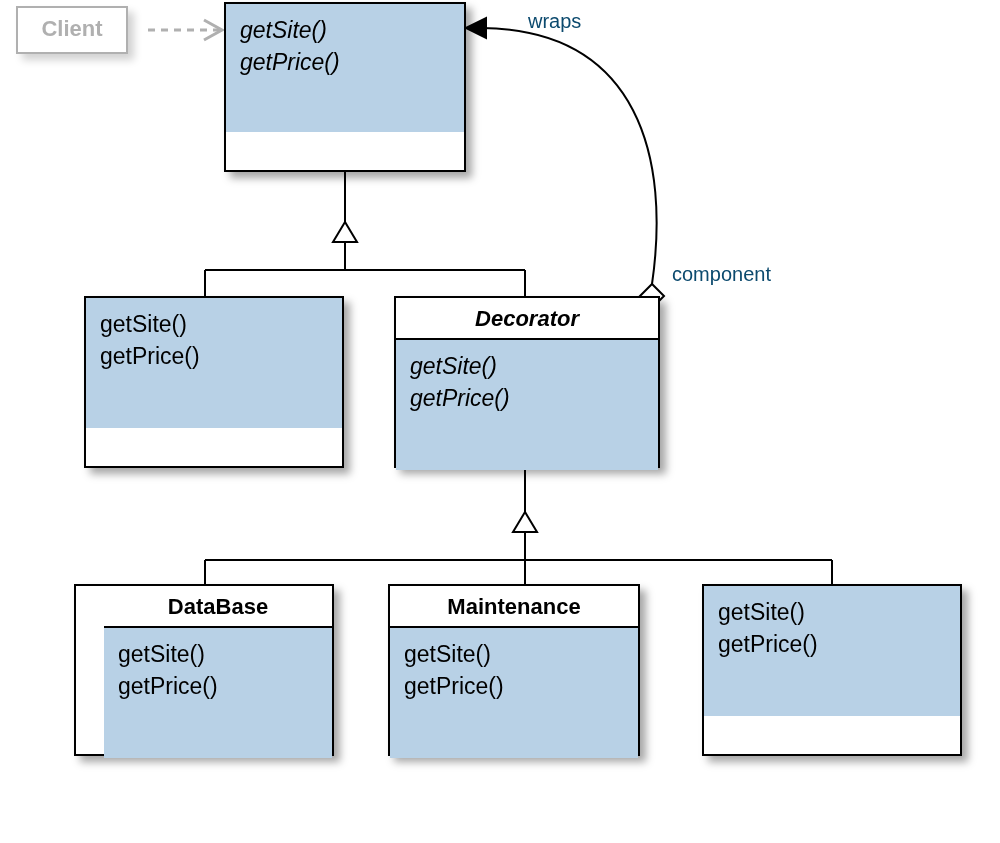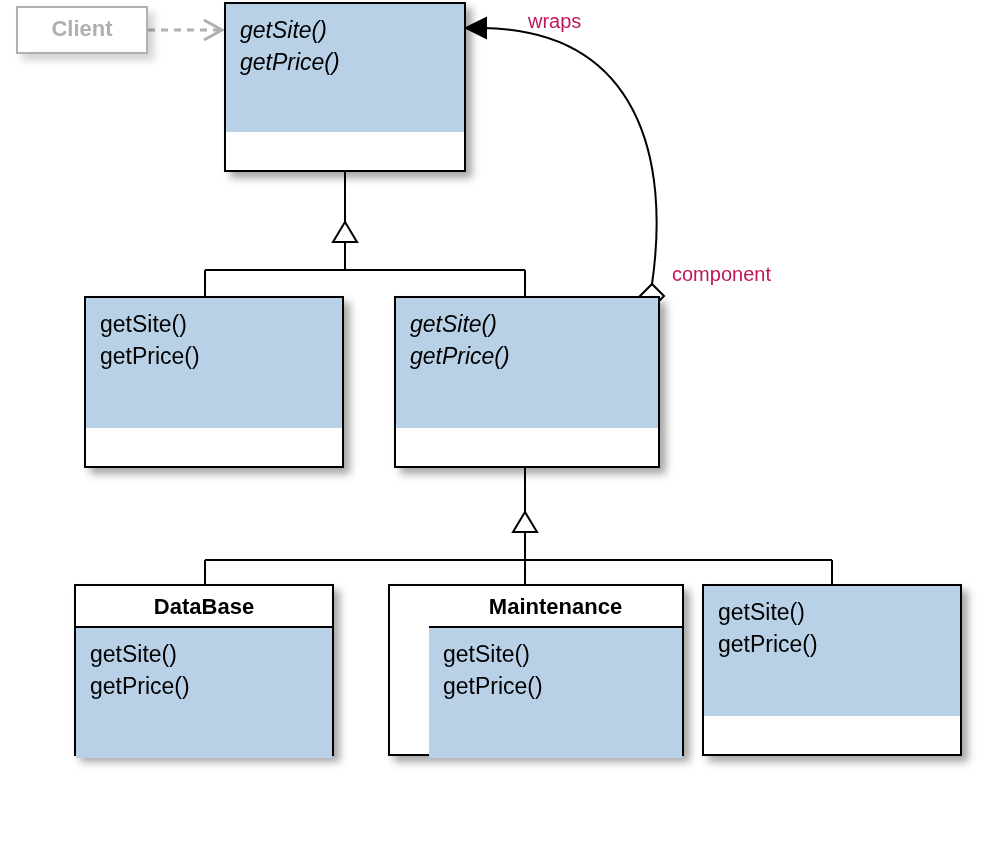--- a/index.html
+++ b/index.html
@@ -60,21 +60,21 @@
   }
   .uml-body.italic {
     font-style: italic;
   }
   .method {
     display: block;
   }
   .label {
     position: absolute;
     font-size: 20px;
-    color: #be185d;
+    color: #0c4a6e;
   }
 </style>
 </head>
 <body>
 <div class="canvas">
 
 <svg class="connectors">
   
   <g>
     <line x1="148" y1="30" x2="220" y2="30" stroke="#b0b0b0" stroke-width="3" stroke-dasharray="7,6"></line>
@@ -113,54 +113,55 @@
   <g stroke="#000" stroke-width="2" fill="none">
 
     <polygon points="640,296 652,284 664,296 652,308" fill="#fff" stroke="#000" stroke-width="2"></polygon>
 
     <path d="M 652 284 C 670 160, 640 30, 482 28"></path>
 
     <polygon points="466,28 486,18 486,38" fill="#000" stroke="#000"></polygon>
   </g>
 </svg>
 
-<div class="uml-box ghost" style="left:16px; top:6px; width:132px; height:48px;">
+<div class="uml-box ghost" style="left:16px; top:6px; width:112px; height:48px;">
   <div class="uml-title">Client</div>
 </div>
 
 <div class="uml-box" style="left:224px; top:2px; width:242px; height:170px;">
   <div class="uml-body italic" style="height:128px;">
     <span class="method">getSite()</span>
     <span class="method">getPrice()</span>
   </div>
 </div>
 
 <div class="uml-box" style="left:84px; top:296px; width:260px; height:172px;">
   <div class="uml-body" style="height:130px;">
     <span class="method">getSite()</span>
     <span class="method">getPrice()</span>
   </div>
 </div>
 
 <div class="uml-box" style="left:394px; top:296px; width:266px; height:172px;">
+  <div class="uml-title italic">Decorator</div>
   <div class="uml-body italic" style="height:130px;">
     <span class="method">getSite()</span>
     <span class="method">getPrice()</span>
   </div>
 </div>
 
-<div class="uml-box" style="left:74px; top:584px; width:260px; height:172px;">
+<div class="uml-box" style="left:74px; top:584px; width:260px; height:172px;padding-left:28px;">
   <div class="uml-title">DataBase</div>
   <div class="uml-body" style="height:130px;">
     <span class="method">getSite()</span>
     <span class="method">getPrice()</span>
   </div>
 </div>
 
-<div class="uml-box" style="left:388px; top:584px; width:296px; height:172px;padding-left:39px;">
+<div class="uml-box" style="left:388px; top:584px; width:252px; height:172px;">
   <div class="uml-title">Maintenance</div>
   <div class="uml-body" style="height:130px;">
     <span class="method">getSite()</span>
     <span class="method">getPrice()</span>
   </div>
 </div>
 
 <div class="uml-box" style="left:702px; top:584px; width:260px; height:172px;">
   <div class="uml-body" style="height:130px;">
     <span class="method">getSite()</span>

